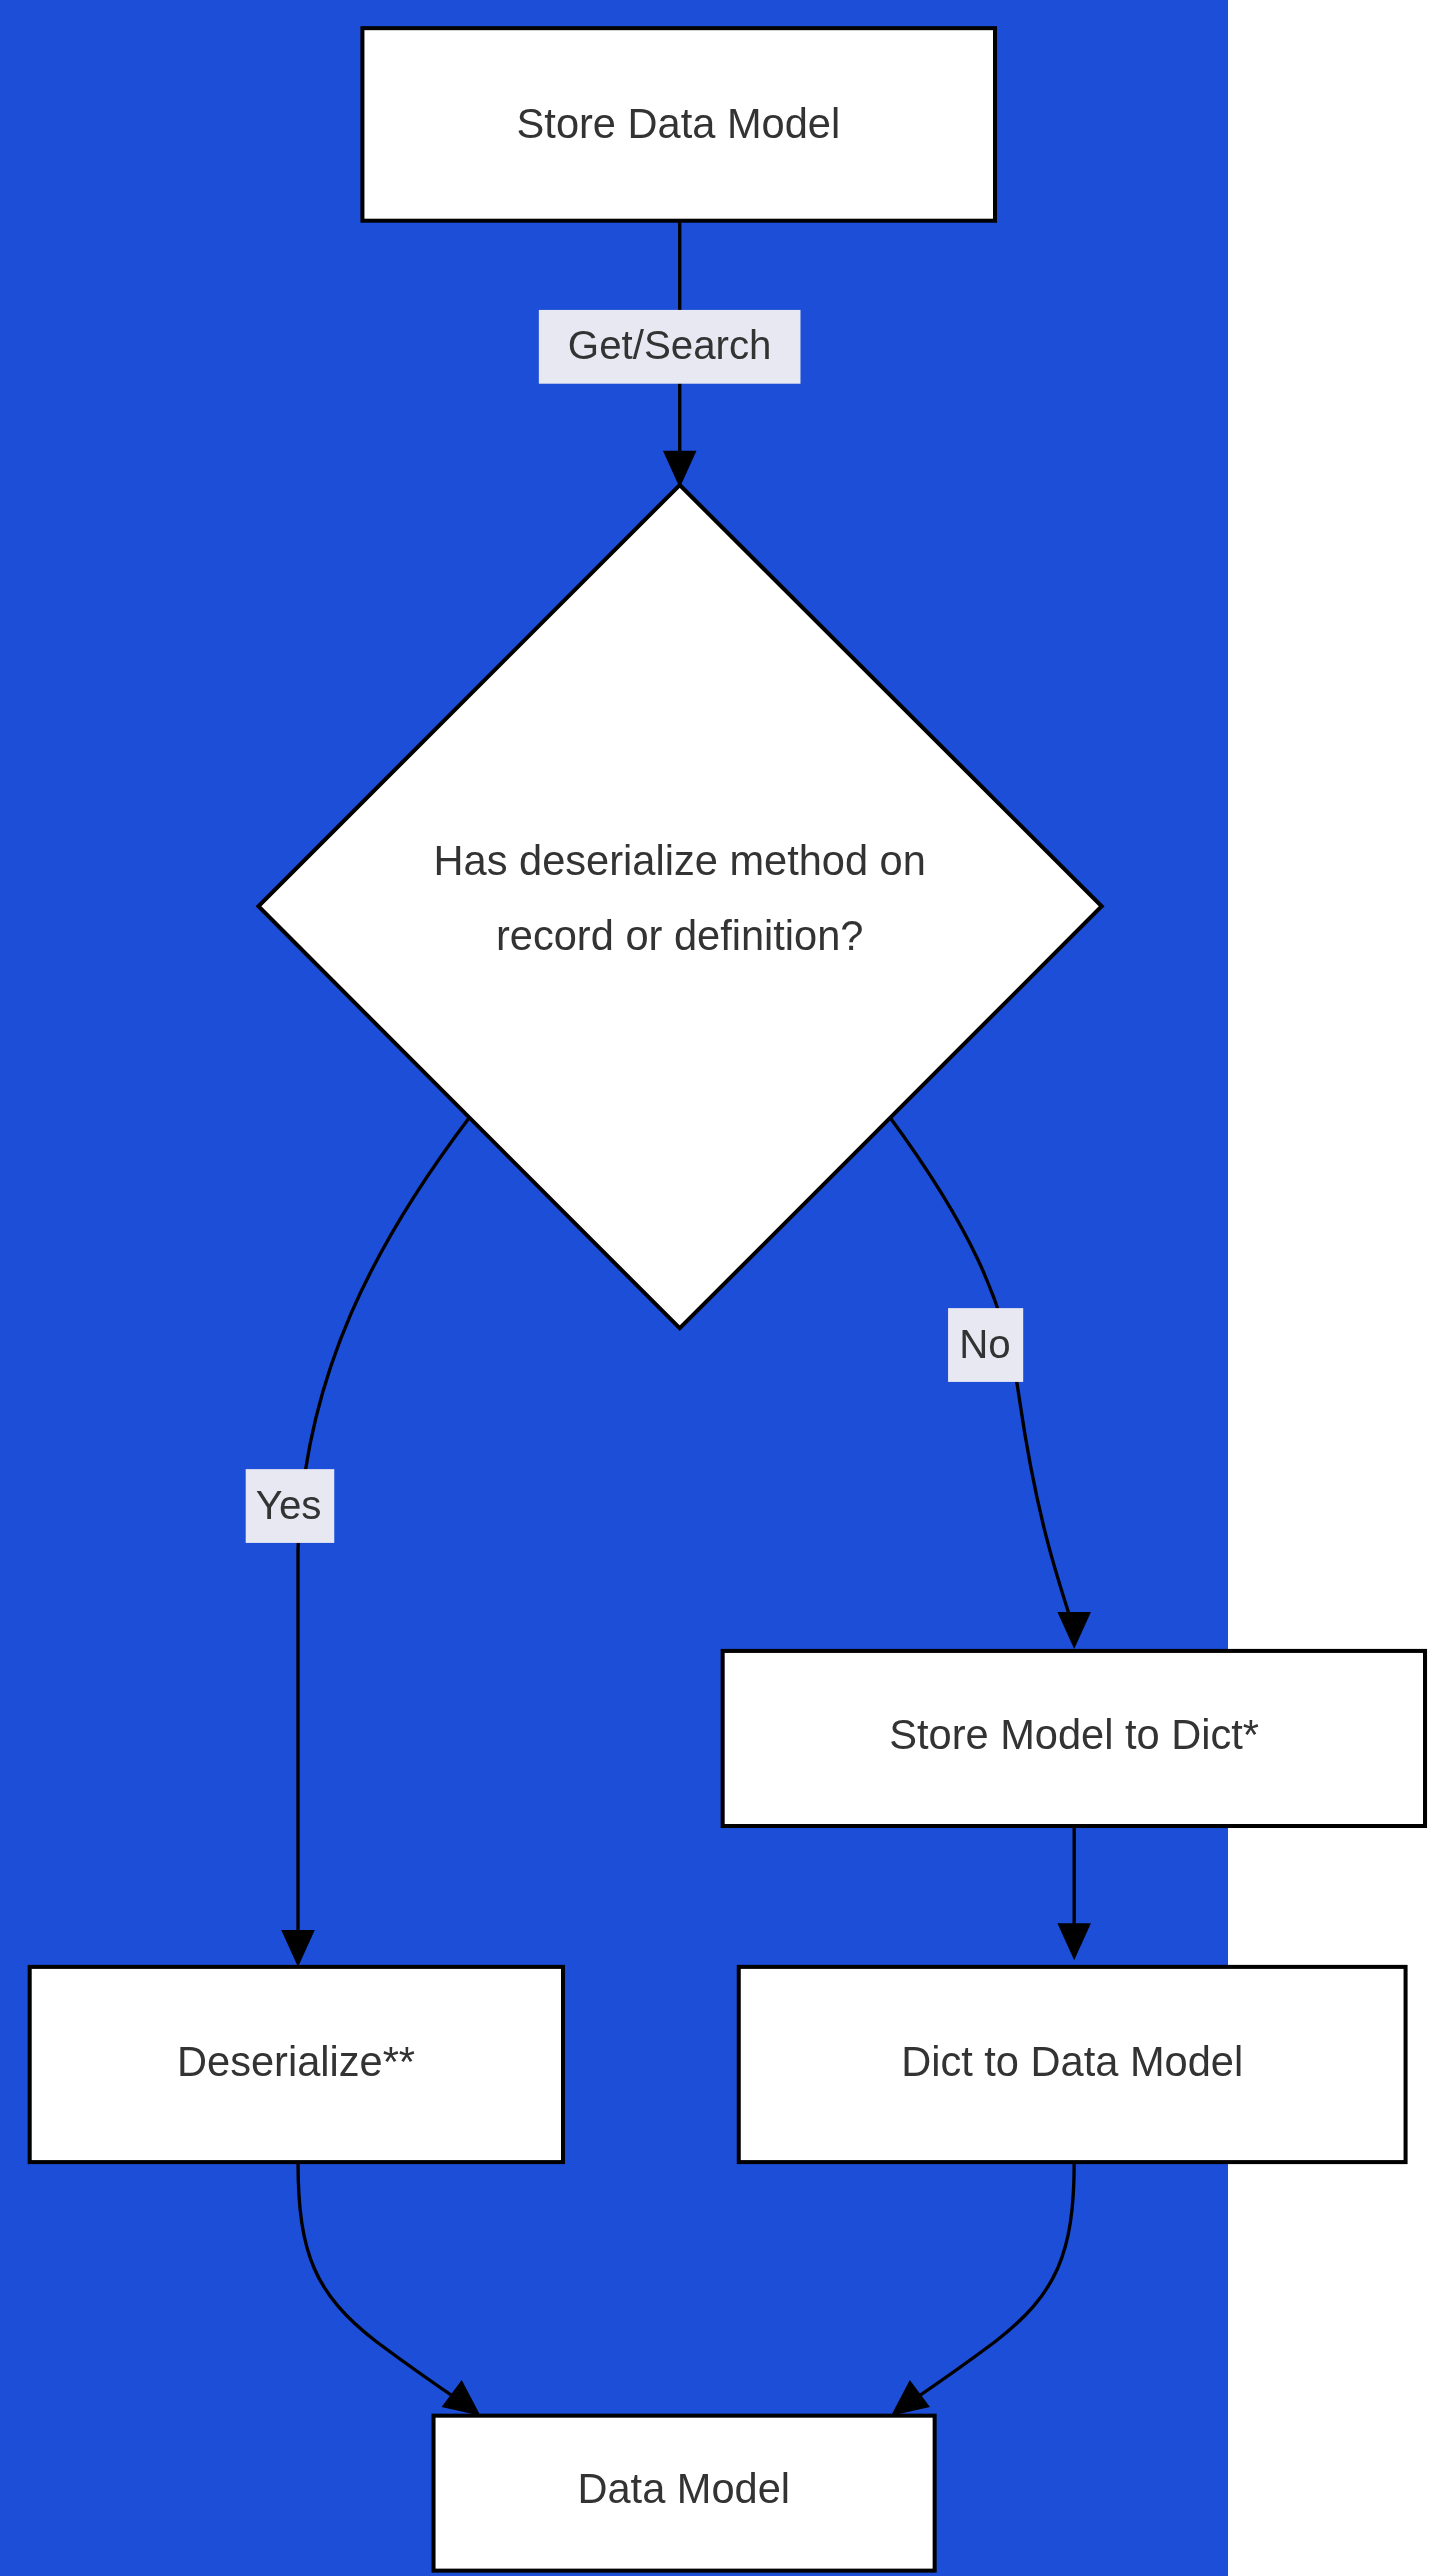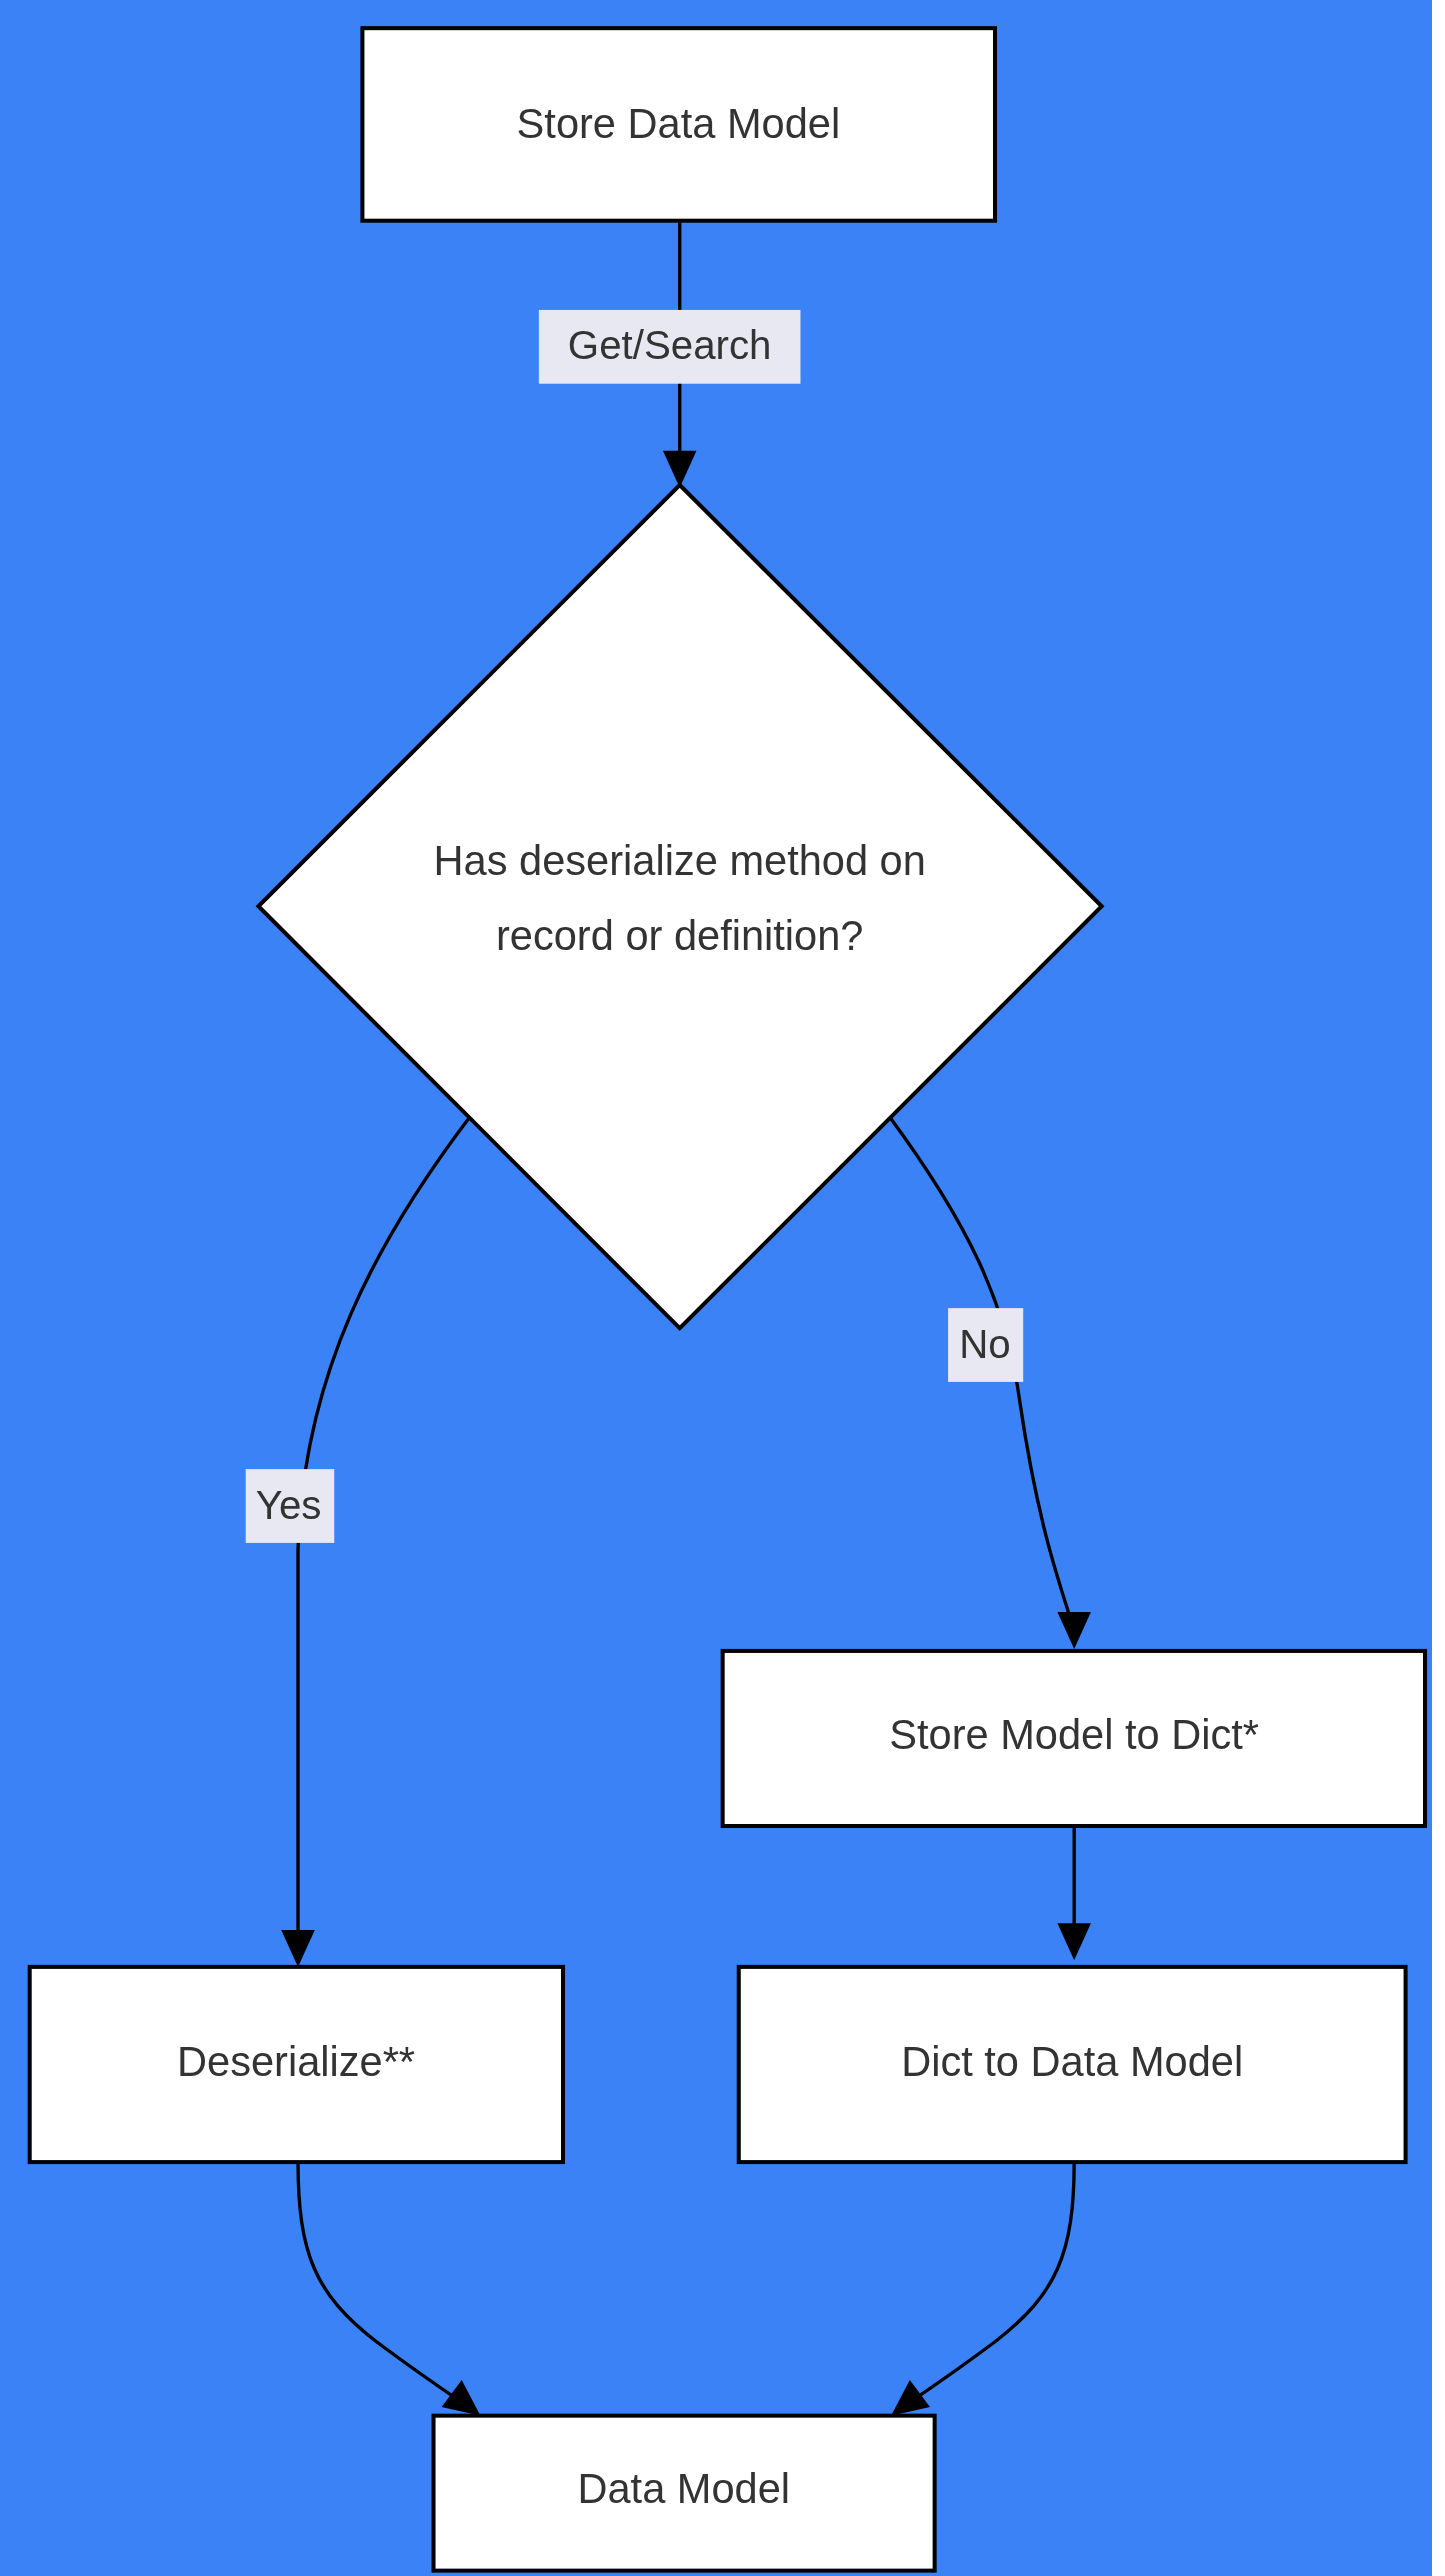--- a/index.html
+++ b/index.html
@@ -8,23 +8,23 @@
     background: #ffffff;
   }
   body {
     width: 1446px;
     height: 2576px;
     font-family: "Liberation Sans", sans-serif;
     overflow: hidden;
   }
   #flowchart {
     position: relative;
-    width: 1432px;
+    width: 1228px;
     height: 2576px;
-    background: #3b82f6;
+    background: #1d4ed8;
   }
   #flow-svg {
     position: absolute;
     top: 0;
     left: 0;
     width: 1446px;
     height: 2576px;
     display: block;
   }
   .node-rect {

